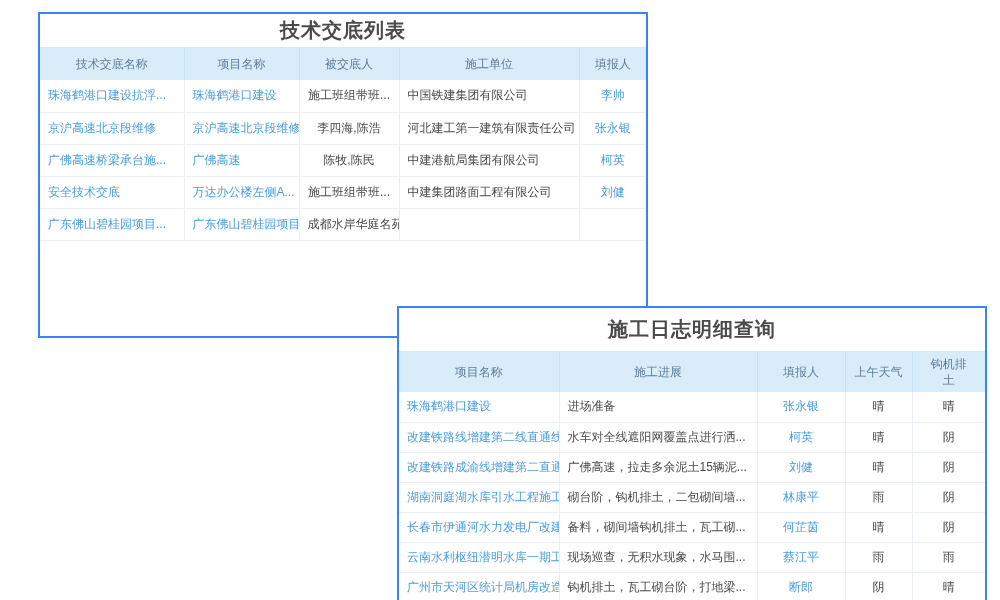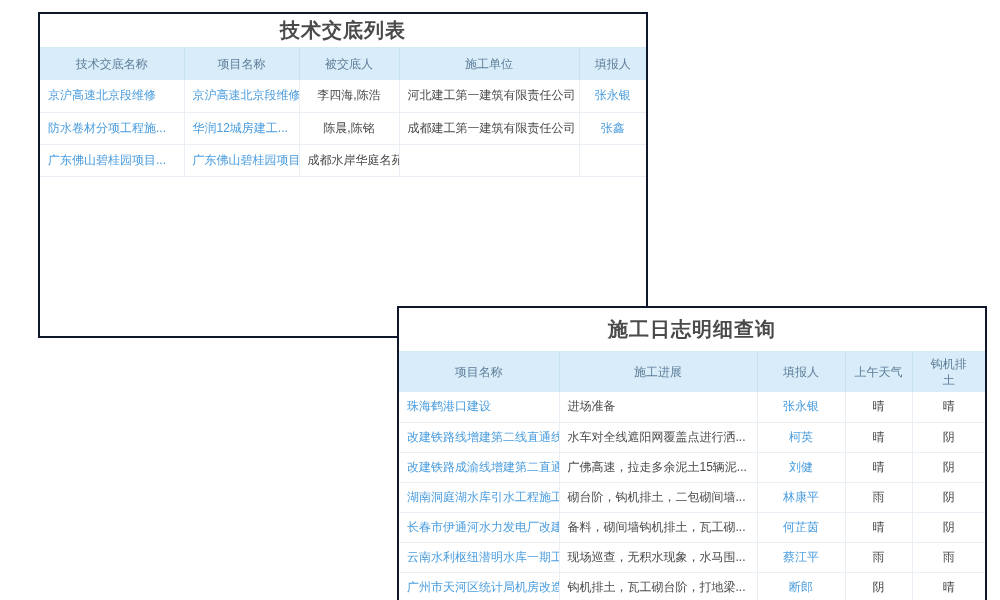--- a/index.html
+++ b/index.html
@@ -3,21 +3,21 @@
 <meta charset="utf-8">
 <style>
   html,body { margin:0; padding:0; }
   body {
     width:1000px; height:600px; position:relative; overflow:hidden;
     background:#ffffff;
     font-family:"Liberation Sans", "DejaVu Sans", sans-serif;
   }
   .panel {
     position:absolute; background:#ffffff;
-    border:2px solid #0f172a; box-sizing:border-box;
+    border:2px solid #3b82f6; box-sizing:border-box;
   }
   #panel1 { left:38px; top:12px; width:610px; height:326px; z-index:1; }
   #panel2 { left:397px; top:306px; width:590px; height:302px; z-index:2; }
 
   .panel-title {
     text-align:center; font-weight:bold; color:#4a4a4a; font-size:20px;
     border-bottom:1px solid #d5eaf7; letter-spacing:1px;
   }
   #panel1 .panel-title { height:33px; line-height:33px; }
   #panel2 .panel-title { height:43px; line-height:43px; }
@@ -71,32 +71,46 @@
       <tr>
         <th>技术交底名称</th>
         <th>项目名称</th>
         <th>被交底人</th>
         <th>施工单位</th>
         <th>填报人</th>
       </tr>
     </thead>
     <tbody>
       <tr>
+        <td>珠海鹤港口建设抗浮...</td>
+        <td>珠海鹤港口建设</td>
+        <td>施工班组带班...</td>
+        <td>中国铁建集团有限公司</td>
+        <td>李帅</td>
+      </tr>
+      <tr>
         <td>京沪高速北京段维修</td>
         <td>京沪高速北京段维修</td>
         <td>李四海,陈浩</td>
         <td>河北建工第一建筑有限责任公司</td>
         <td>张永银</td>
       </tr>
       <tr>
-        <td>防水卷材分项工程施...</td>
-        <td>华润12城房建工...</td>
-        <td>陈晨,陈铭</td>
-        <td>成都建工第一建筑有限责任公司</td>
-        <td>张鑫</td>
+        <td>广佛高速桥梁承台施...</td>
+        <td>广佛高速</td>
+        <td>陈牧,陈民</td>
+        <td>中建港航局集团有限公司</td>
+        <td>柯英</td>
+      </tr>
+      <tr>
+        <td>安全技术交底</td>
+        <td>万达办公楼左侧A...</td>
+        <td>施工班组带班...</td>
+        <td>中建集团路面工程有限公司</td>
+        <td>刘健</td>
       </tr>
       <tr>
         <td>广东佛山碧桂园项目...</td>
         <td>广东佛山碧桂园项目</td>
         <td>成都水岸华庭名苑</td>
         <td></td>
         <td></td>
       </tr>
     </tbody>
   </table>

